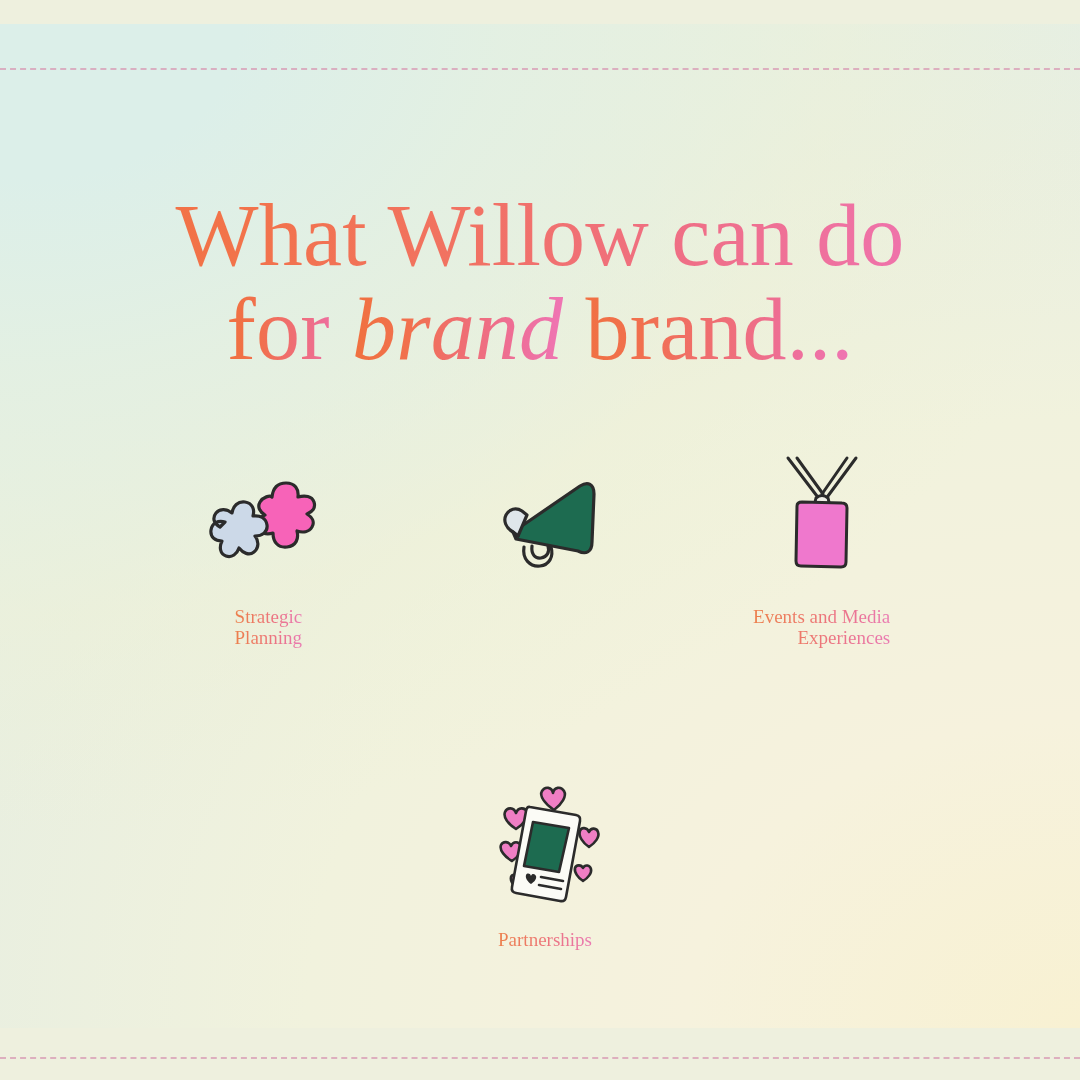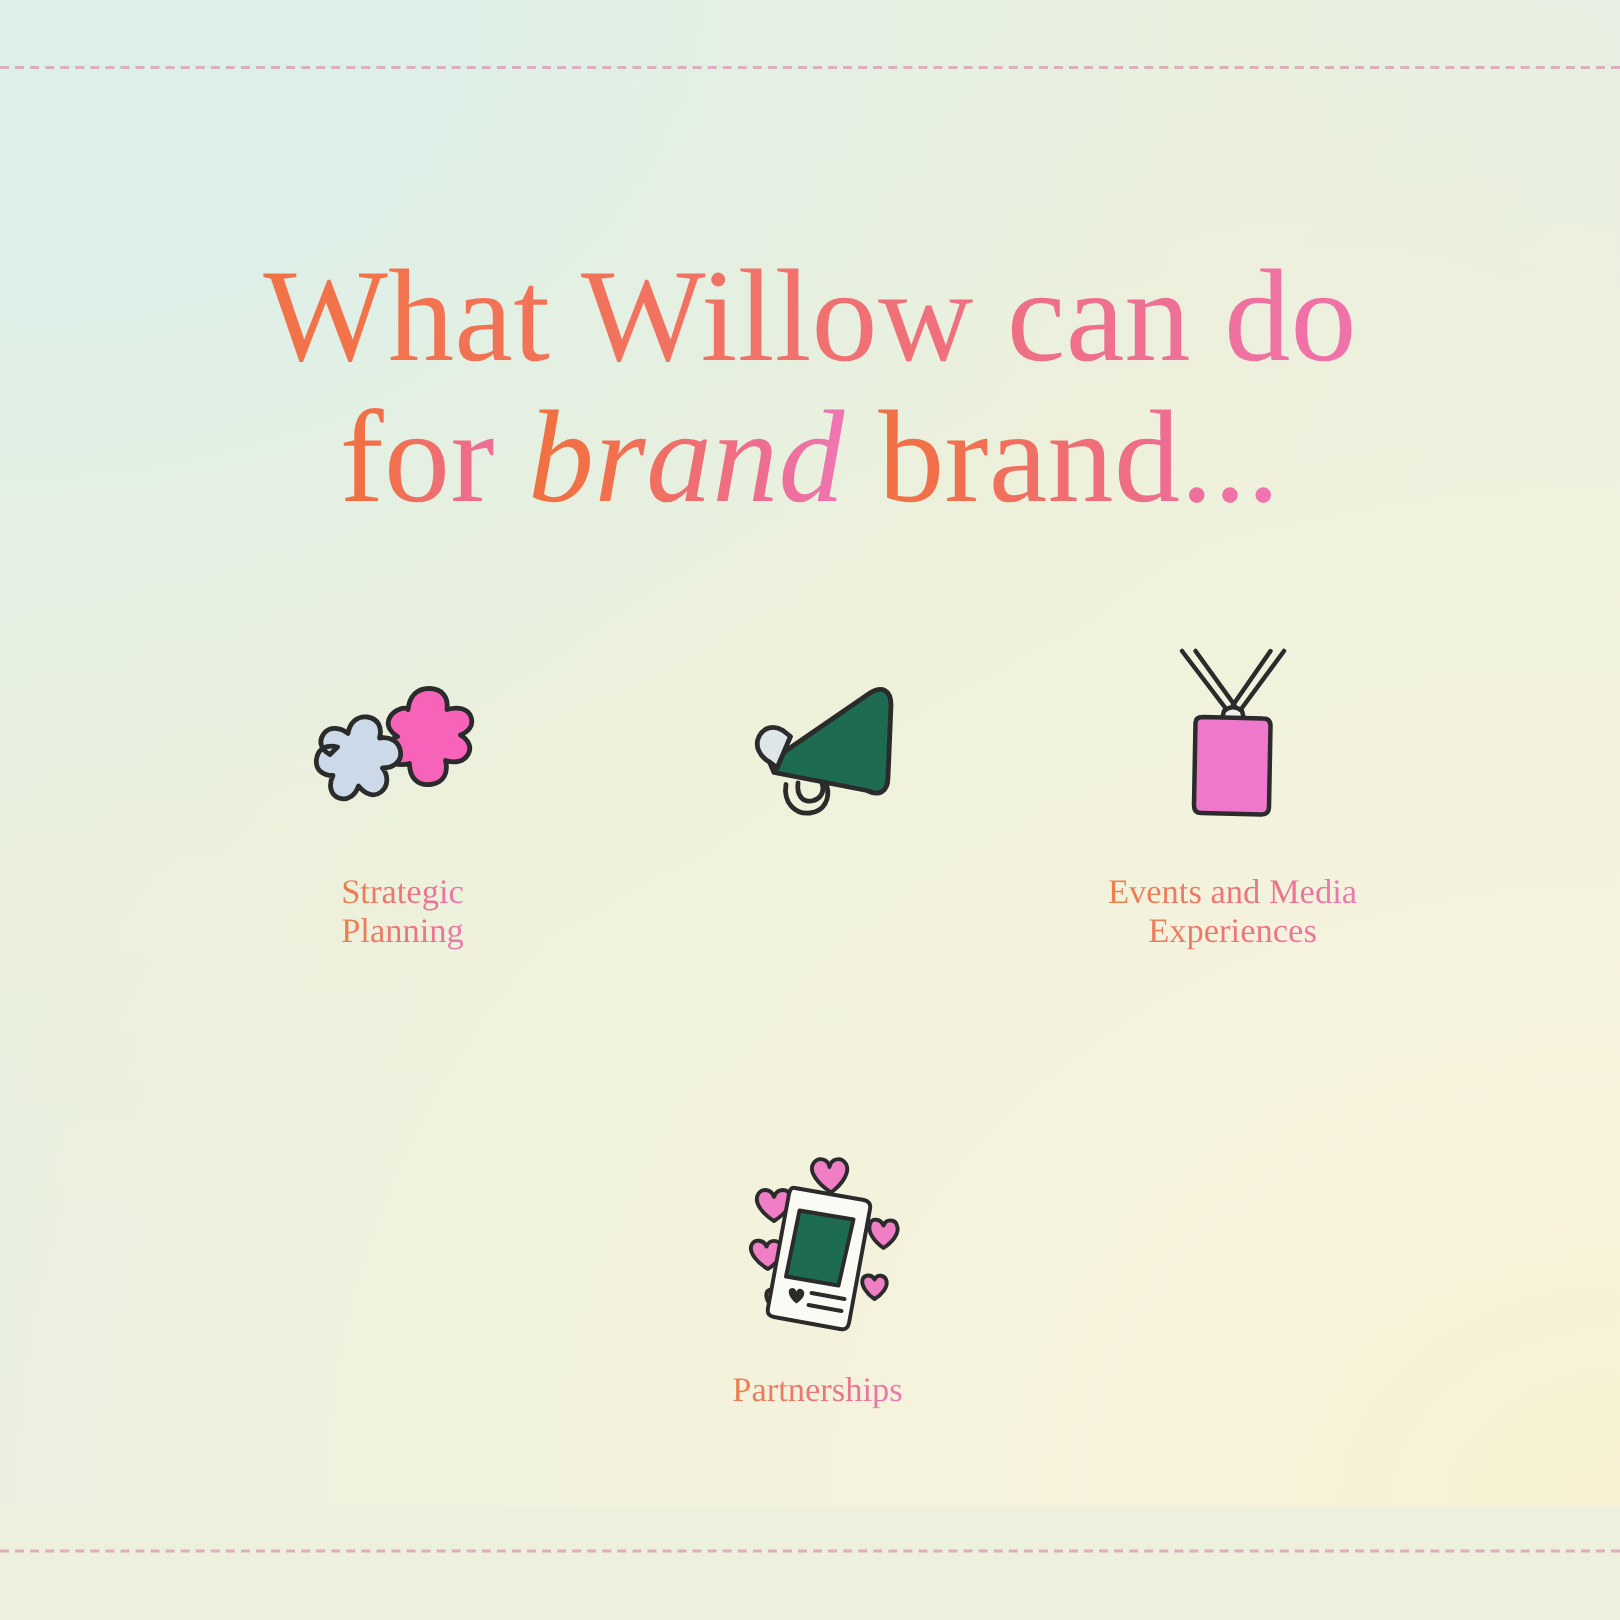--- a/index.html
+++ b/index.html
@@ -6,20 +6,21 @@
   body{
     width:1080px;height:1080px;overflow:hidden;
     font-family:"Liberation Serif", serif;
     background:#eef0de;
   }
   #canvas{
     position:relative;width:1080px;height:1004px;
     background:
       radial-gradient(120% 95% at 3% 0%, #dcefe9 0%, #dcefe9 16%, rgba(227,240,226,0.85) 36%, rgba(238,241,214,0.45) 62%, rgba(247,243,221,0.0) 85%),
       radial-gradient(130% 110% at 100% 100%, #f8f1d2 0%, #f6f2dd 28%, #f1f2dd 55%, #e9efe0 80%, #e3efe6 100%);
+    margin-top: 24px;
   }
   .dash{
     position:absolute;left:0;width:1080px;height:0;
     border-top:2px dashed #d89ab4;opacity:.75;
   }
   .dash.top{top:44px;}
   .dash.bottom{top:1033px;}
 
   
   #headline{
@@ -42,22 +43,22 @@
     -webkit-text-fill-color:transparent;
   }
   .ital{font-style:italic;}
 
   
   #grid{position:absolute;left:130px;top:430px;width:830px;}
   .row{display:flex;}
   .cell{flex:1;display:flex;flex-direction:column;align-items:center;}
   .art{height:130px;display:flex;align-items:flex-end;justify-content:center;}
   .lbl{
-    margin-top:22px;text-align:center;
-    font-size:23px;line-height:1.12;
+    margin-top:22px;text-align:right;
+    font-size:19px;line-height:1.12;
     font-family:"Liberation Serif", serif;
     background-image:linear-gradient(90deg,#ec7f4b 0%,#ed7a63 30%,#ec7482 58%,#ea76a2 85%,#ea7cb3 100%);
     -webkit-background-clip:text;background-clip:text;color:transparent;
     -webkit-text-fill-color:transparent;
     white-space:pre-line;
   }
   .row2{margin-top:128px;}
 </style>
 </head>
 <body>

